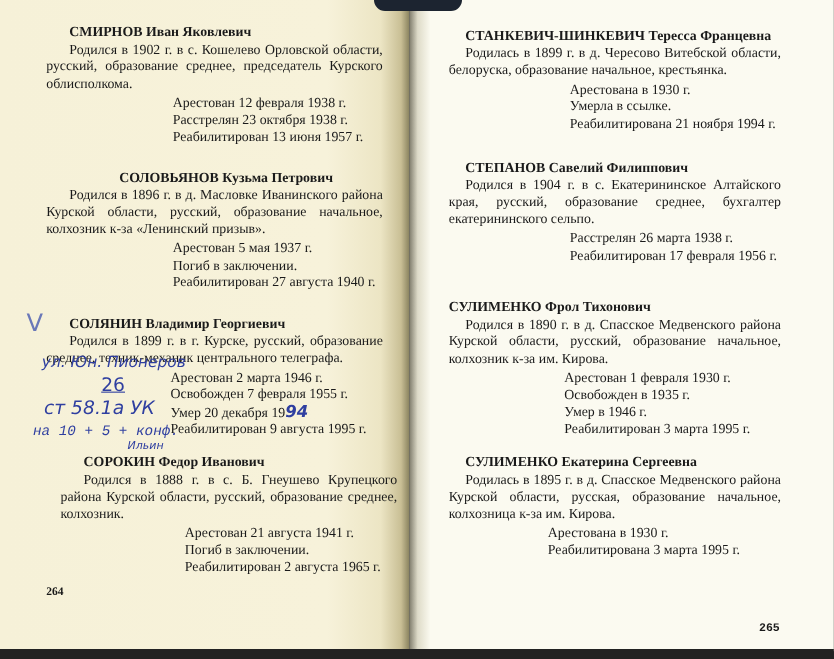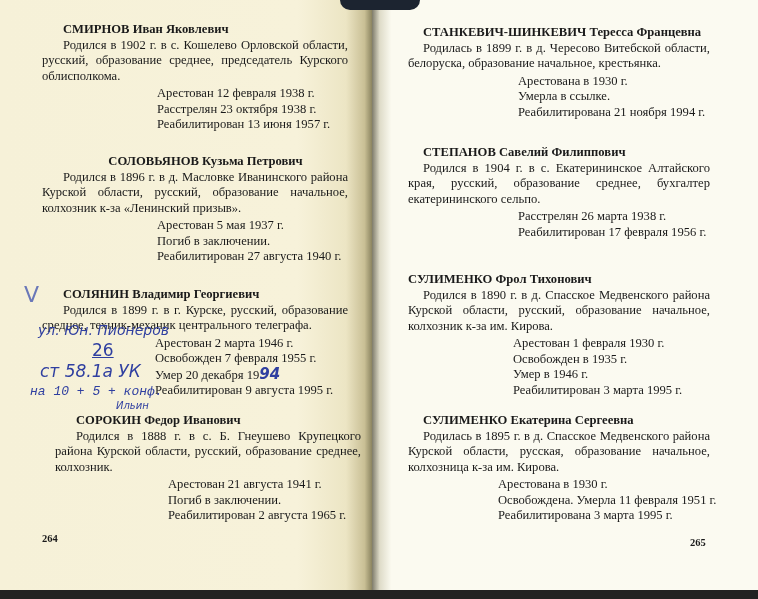--- a/index.html
+++ b/index.html
@@ -104,22 +104,21 @@
       <div>Умер в 1946 г.</div>
       <div>Реабилитирован 3 марта 1995 г.</div>
     </div>
   </div>
 
   <div class="entry" style="left:36px; top:413px; width:302px;">
     <div class="name" style="margin-left:15px;"><span>СУЛИМЕНКО</span> <span>Екатерина Сергеевна</span></div>
     <div class="para" style="text-indent:15px;">Родилась в 1895 г. в д. Спасское Медвенского района Курской области, русская, образование начальное, колхозница к-за им. Кирова.</div>
     <div class="facts" style="margin-left:90px;">
       <div>Арестована в 1930 г.</div>
-      <div>Освобождена. Умерла 11 февраля 1951 г.</div>
       <div>Реабилитирована 3 марта 1995 г.</div>
     </div>
   </div>
 
-  <div class="pageno" style="left:318px; top:537px;">265</div>
+  <div class="pageno" style="left:318px; top:566px;font-family:Liberation Mono, monospace;">265</div>
 </div>
 
 <div class="top-shadow"></div>
 <div class="bottom-edge"></div>
 
 </body></html>

